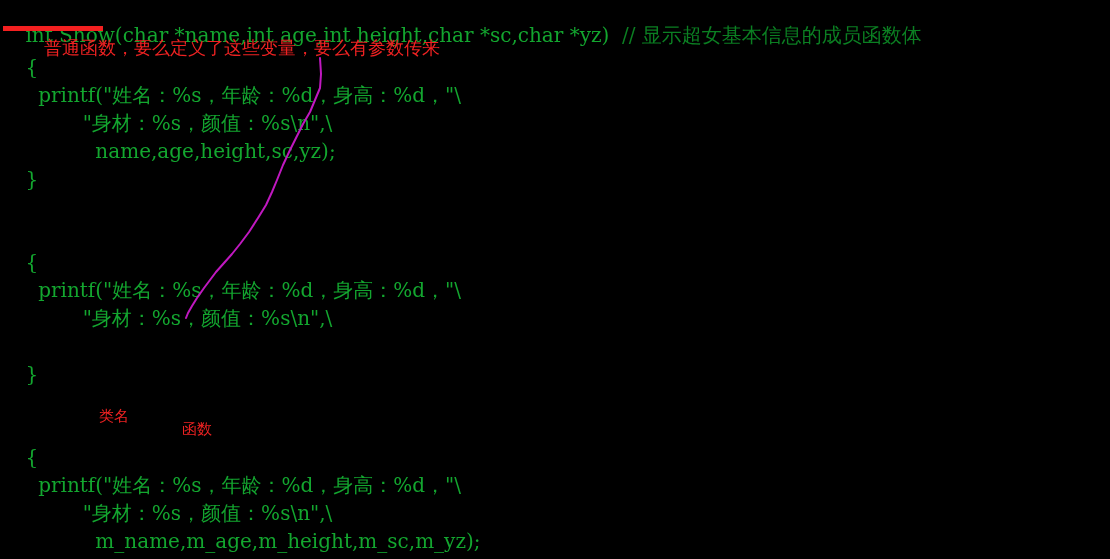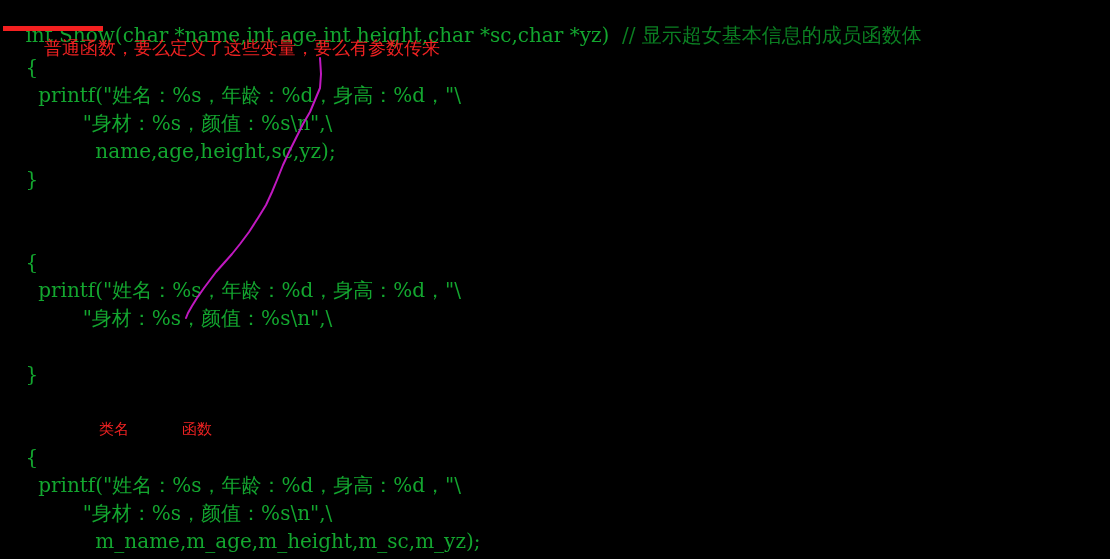--- a/index.html
+++ b/index.html
@@ -125,21 +125,21 @@
   <div class="code-line" style="top:508px;">
     <span>           m_name,m_age,m_height,m_sc,m_yz);</span>
   </div>
   <div class="code-line" style="top:536px;">
     <span>}</span>
   </div>
 
   <div id="red-underline" style="left: 3px; top: 26px; width: 100px; height: 5px;"></div>
 
   <div class="annot" id="note-main" style="left: 44px; top: 40px;">普通函数，要么定义了这些变量，要么有参数传来</div>
-  <div class="annot annot-small" id="note-class" style="left: 64px; top: 421px; padding-left: 35px;">类名</div>
+  <div class="annot annot-small" id="note-class" style="left: 64px; top: 408px; padding-left: 35px;">类名</div>
   <div class="annot annot-small" id="note-func" style="left: 144px; top: 421px; margin-left: 38px;">函数</div>
 
   <svg id="curve-svg" viewBox="0 0 1110 559" preserveAspectRatio="none">
     <polyline id="curve-path" fill="none" stroke="#c018c0" stroke-width="2" stroke-linecap="round" stroke-linejoin="round" points="320,58 321,74 320,88 315,100 310,112 303,124 297,136 290,150 283,165 277,180 272,192 266,205 258,218 249,232 240,244 232,254 224,263 216,272 210,280 204,288 197,298 192,306 188,313 186,318"></polyline>
   </svg>
 
 
 </div>
 
 </body></html>

